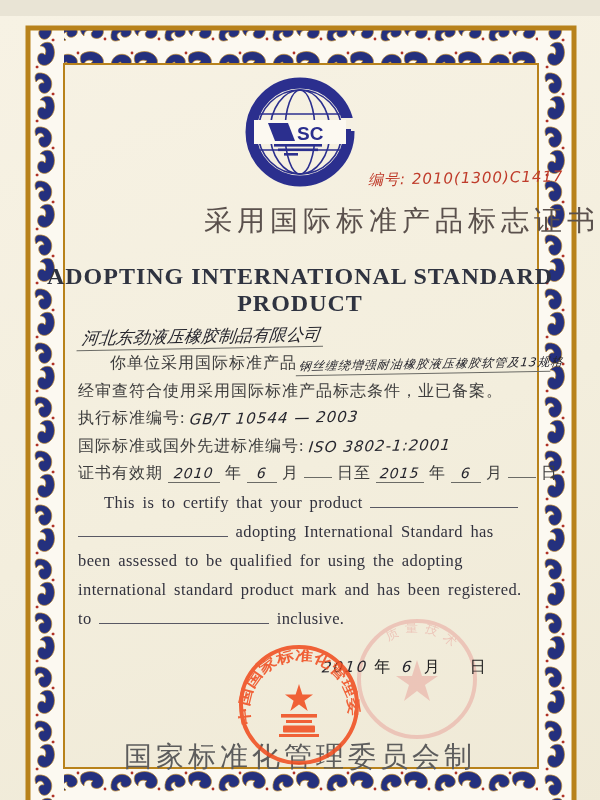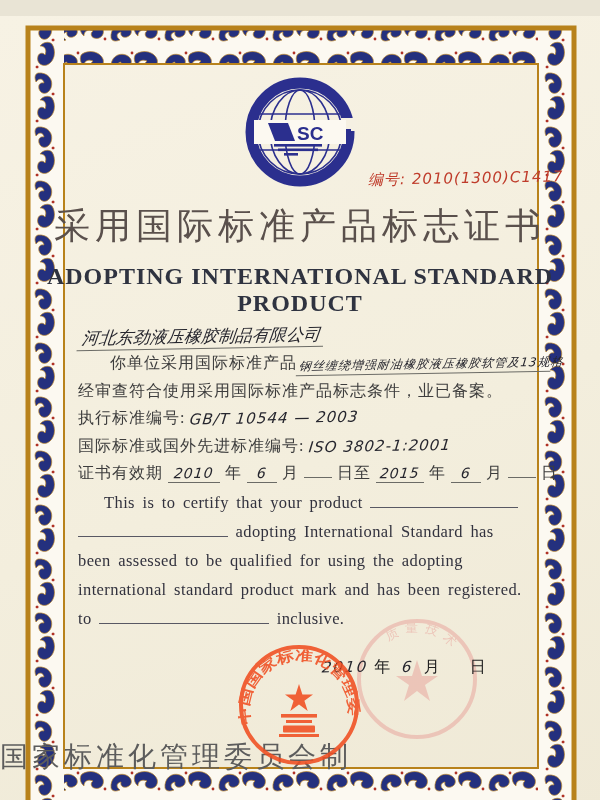--- a/index.html
+++ b/index.html
@@ -10,29 +10,29 @@
   .nowrap{white-space:nowrap;}
   
   .cn{font-size:16px;color:#3d3d3d;letter-spacing:1px;}
   
   .hw{font-family:"DejaVu Sans",sans-serif;font-style:italic;color:#26262e;
       display:inline-block;transform:skewX(-7deg) rotate(-1deg);}
   
   .u{border-bottom:1px solid #6b6b66;display:inline-block;min-height:15px;
      text-align:center;vertical-align:baseline;}
   .bl{display:inline-block;border-bottom:1px solid #585863;height:13px;}
-  .title-cn{width:600px;text-align:center;font-size:36px;font-weight:400;
+  .title-cn{width:600px;text-align:right;font-size:28px;font-weight:400;
             color:#5a504c;letter-spacing:5px;}
   .title-en{width:600px;text-align:center;font-size:24px;font-weight:600;
             color:#2f3340;letter-spacing:1px;}
   .en-para{width:454px;font-size:16.5px;line-height:29px;color:#32323e;
            word-spacing:3px;letter-spacing:.4px;}
   .issuer{font-size:18px;font-weight:700;color:#1c1c1c;letter-spacing:1px;}
   .issue-date{font-size:16px;color:#222;margin-top:7px;letter-spacing:2px;}
-  .bottom-make{width:600px;font-size:28px;color:#5c5c5c;
+  .bottom-make{width:600px;text-align:center;font-size:28px;color:#5c5c5c;
                letter-spacing:4px;}
   .num-line{font-family:"DejaVu Sans",sans-serif;font-style:italic;
             font-size:15px;color:#bf3b2a;letter-spacing:1px;}
   .z1{z-index:1}.z2{z-index:2}.z3{z-index:3}.z5{z-index:5}
 </style>
 </head>
 <body>
 
 <div class="page">
 

